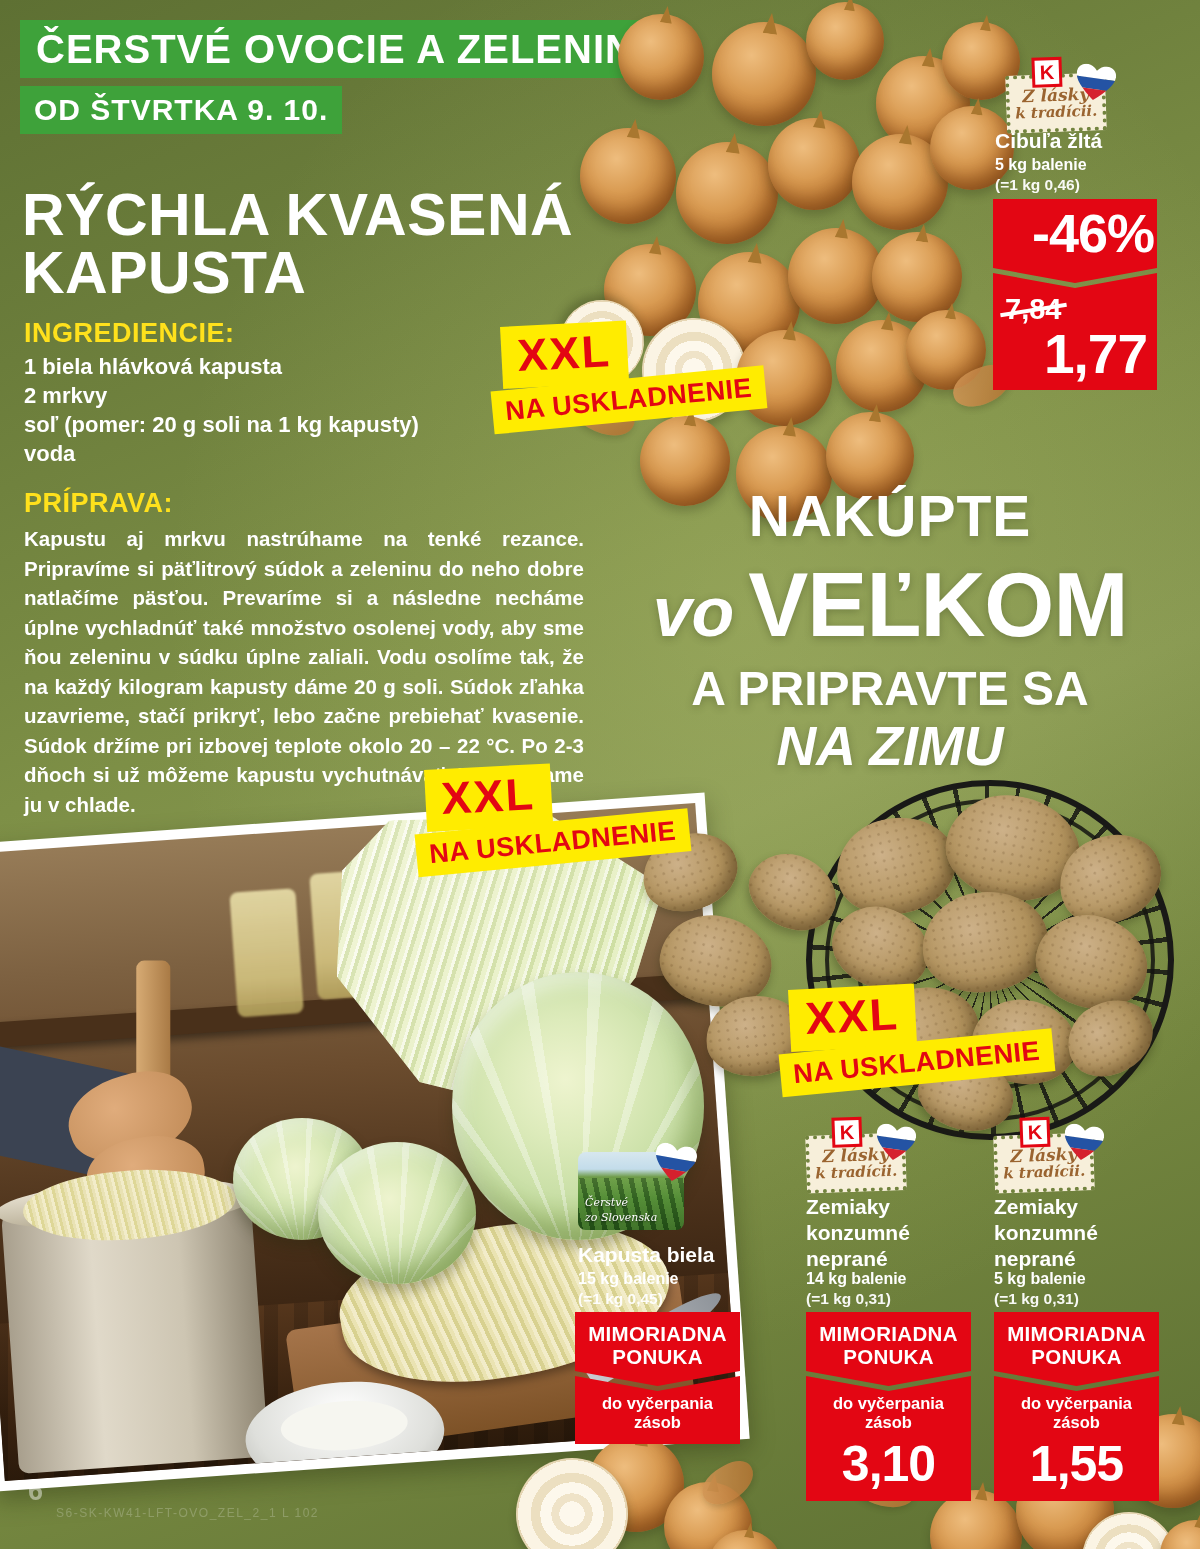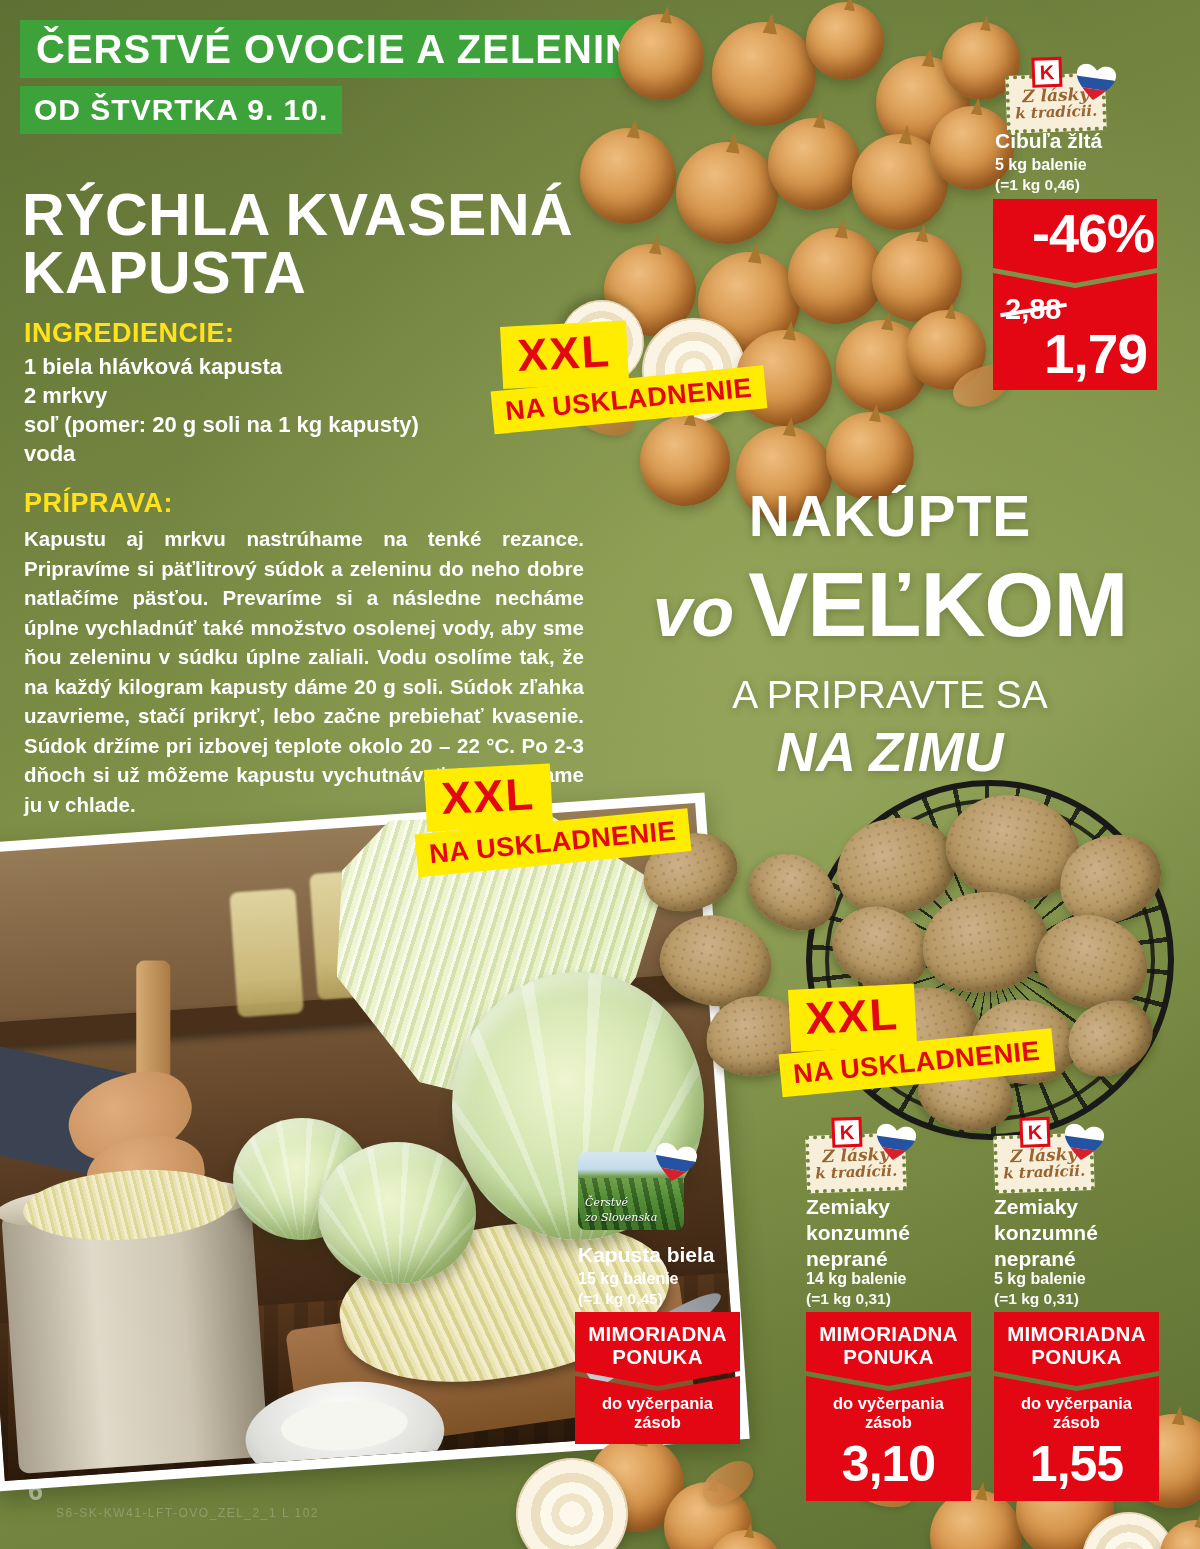--- a/index.html
+++ b/index.html
@@ -22,21 +22,21 @@
   
   .xxl{position:absolute;transform:rotate(-3deg);transform-origin:left top;z-index:6;}
   .xxl-main{display:inline-block;background:#ffec00;color:#e30613;font-weight:bold;font-size:45px;line-height:45px;padding:7px 16px 10px;letter-spacing:2px;}
   .xxl-sub{display:block;background:#ffec00;color:#e30613;font-weight:bold;font-size:27px;line-height:27px;padding:8px 13px;margin-top:-4px;margin-left:-12px;transform:rotate(-2.5deg);letter-spacing:.5px;white-space:nowrap;width:max-content;}
   
   .promo{position:absolute;left:665px;top:486px;width:450px;text-align:center;color:#fff;z-index:3;text-shadow:0 2px 8px rgba(40,50,15,.3);}
   .promo .l1{font-size:57px;font-weight:bold;line-height:60px;letter-spacing:1px;}
   .promo .l2{margin-top:18px;display:flex;align-items:baseline;justify-content:center;gap:14px;}
   .promo .l2 .vo{font-size:70px;font-weight:bold;font-style:italic;}
   .promo .l2 .velkom{font-size:90px;font-weight:bold;line-height:82px;letter-spacing:-1px;}
-  .promo .l3{margin-top:18px;font-size:39px;font-weight:normal;line-height:50px;}
+  .promo .l3{margin-top:12px;font-size:48px;font-weight:bold;line-height:50px;}
   .promo .l4{margin-top:4px;font-size:55px;font-weight:bold;font-style:italic;line-height:56px;}
   
   .stamp{position:absolute;width:100px;height:58px;background:#f7efda;border:4px dotted #72833e;border-radius:3px;box-sizing:border-box;transform:rotate(-2deg);z-index:6;}
   .stamp-text{position:absolute;inset:0;display:flex;flex-direction:column;align-items:center;justify-content:center;font-family:"DejaVu Serif",serif;font-style:italic;font-weight:bold;color:#9a6430;}
   .stamp-text .sl1{font-size:17px;line-height:18px;}
   .stamp-text .sl2{font-size:15px;line-height:16px;}
   .k-logo{position:absolute;top:-18px;left:26px;width:24px;height:24px;background:#fff;box-shadow:0 0 0 3px #e30613;display:flex;align-items:center;justify-content:center;font-weight:bold;font-size:20px;color:#e30613;z-index:2;}
   .heart{position:absolute;width:44px;height:40px;transform:rotate(10deg);z-index:3;}
   
   .fresh-badge{position:absolute;left:578px;top:1152px;width:106px;height:78px;border-radius:8px;z-index:6;
@@ -198,22 +198,22 @@
       <span class="sl1">Z lásky</span>
       <span class="sl2">k tradícii.</span>
     </div>
   </div>
   <div class="pname" style="left:995px;top:128px;">Cibuľa žltá</div>
   <div class="ppack" style="left:995px;top:156px;">5 kg balenie</div>
   <div class="punit" style="left:995px;top:176px;">(=1 kg 0,46)</div>
   <div class="disc-badge">
     <div class="v-top disc-top">-46%</div>
     <div class="v-bottom disc-bottom">
-      <span class="old-price">2,88</span>
-      <div class="new-price">1,79</div>
+      <span class="old-price">7,84</span>
+      <div class="new-price">1,77</div>
     </div>
   </div>
 
   <div class="promo">
     <div class="l1">NAKÚPTE</div>
     <div class="l2">
       <span class="vo">vo</span>
       <span class="velkom">VEĽKOM</span>
     </div>
     <div class="l3">A PRIPRAVTE SA</div>

